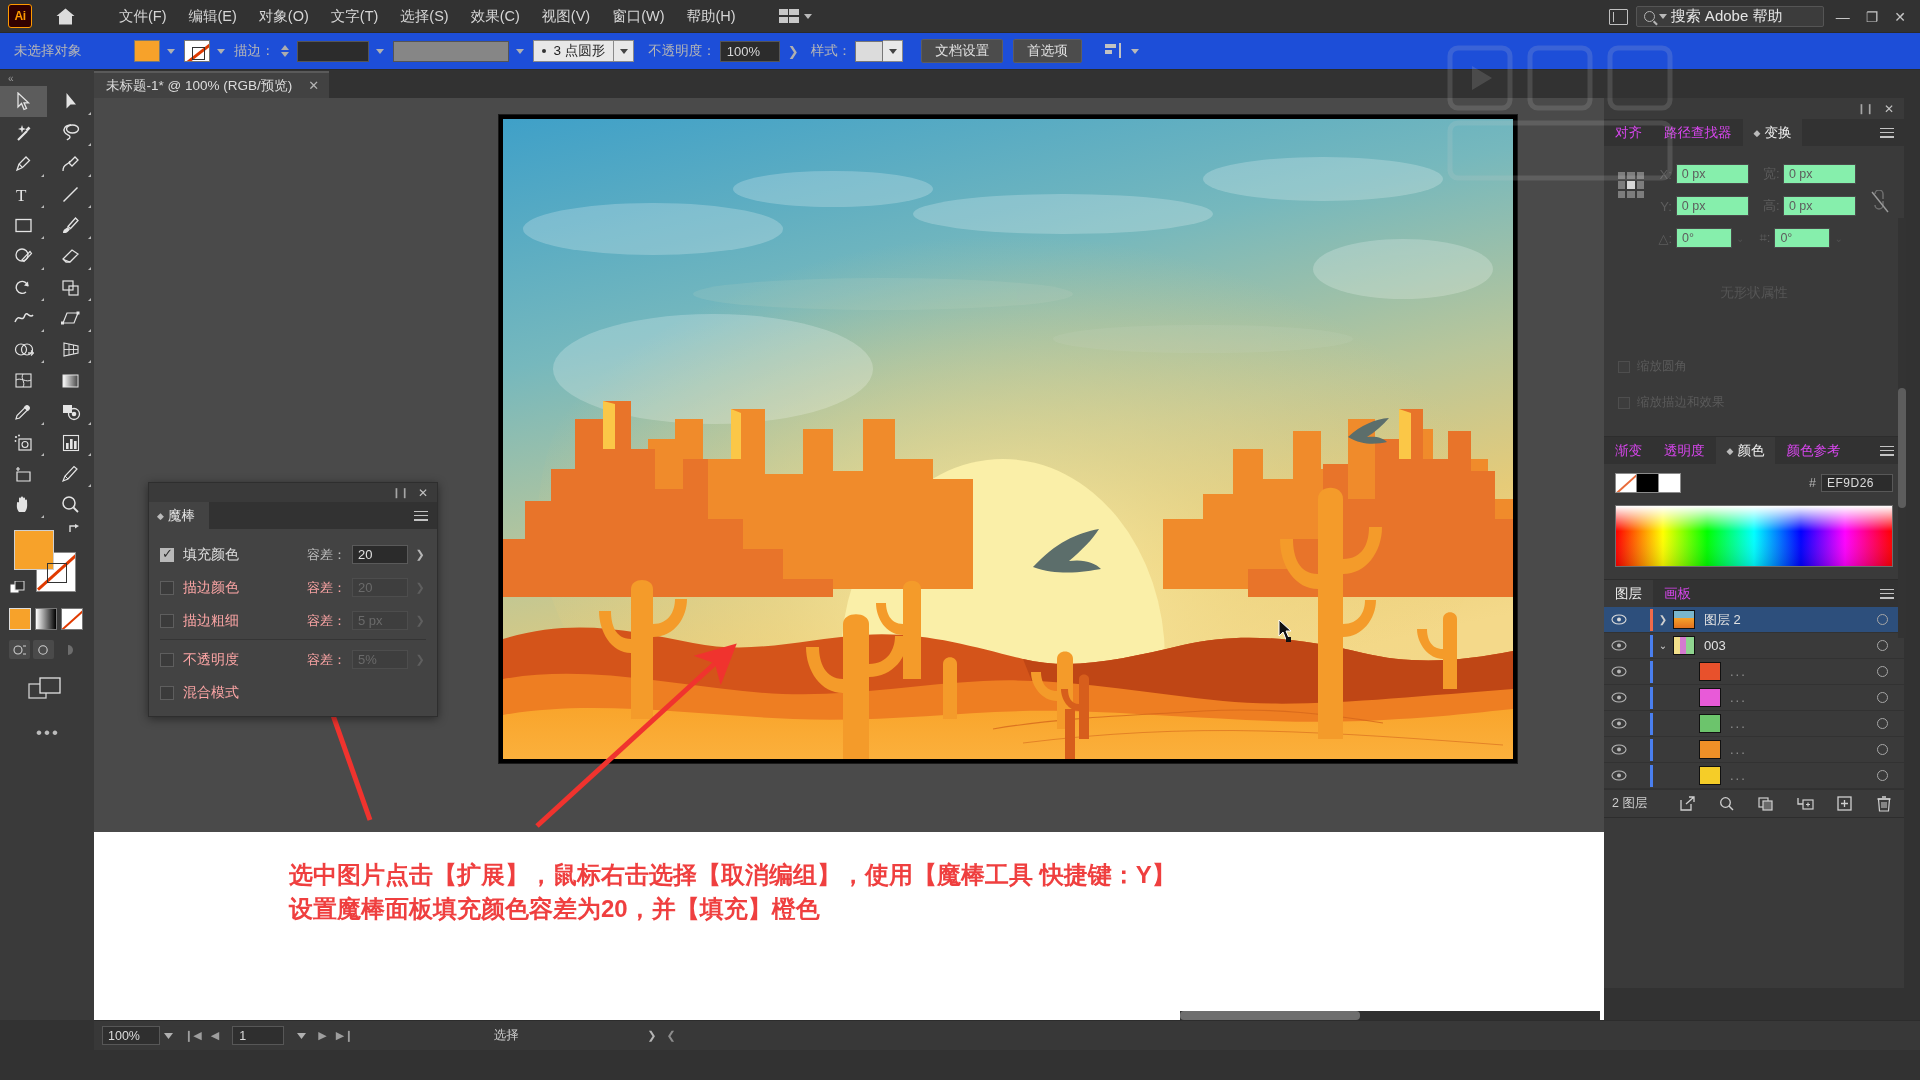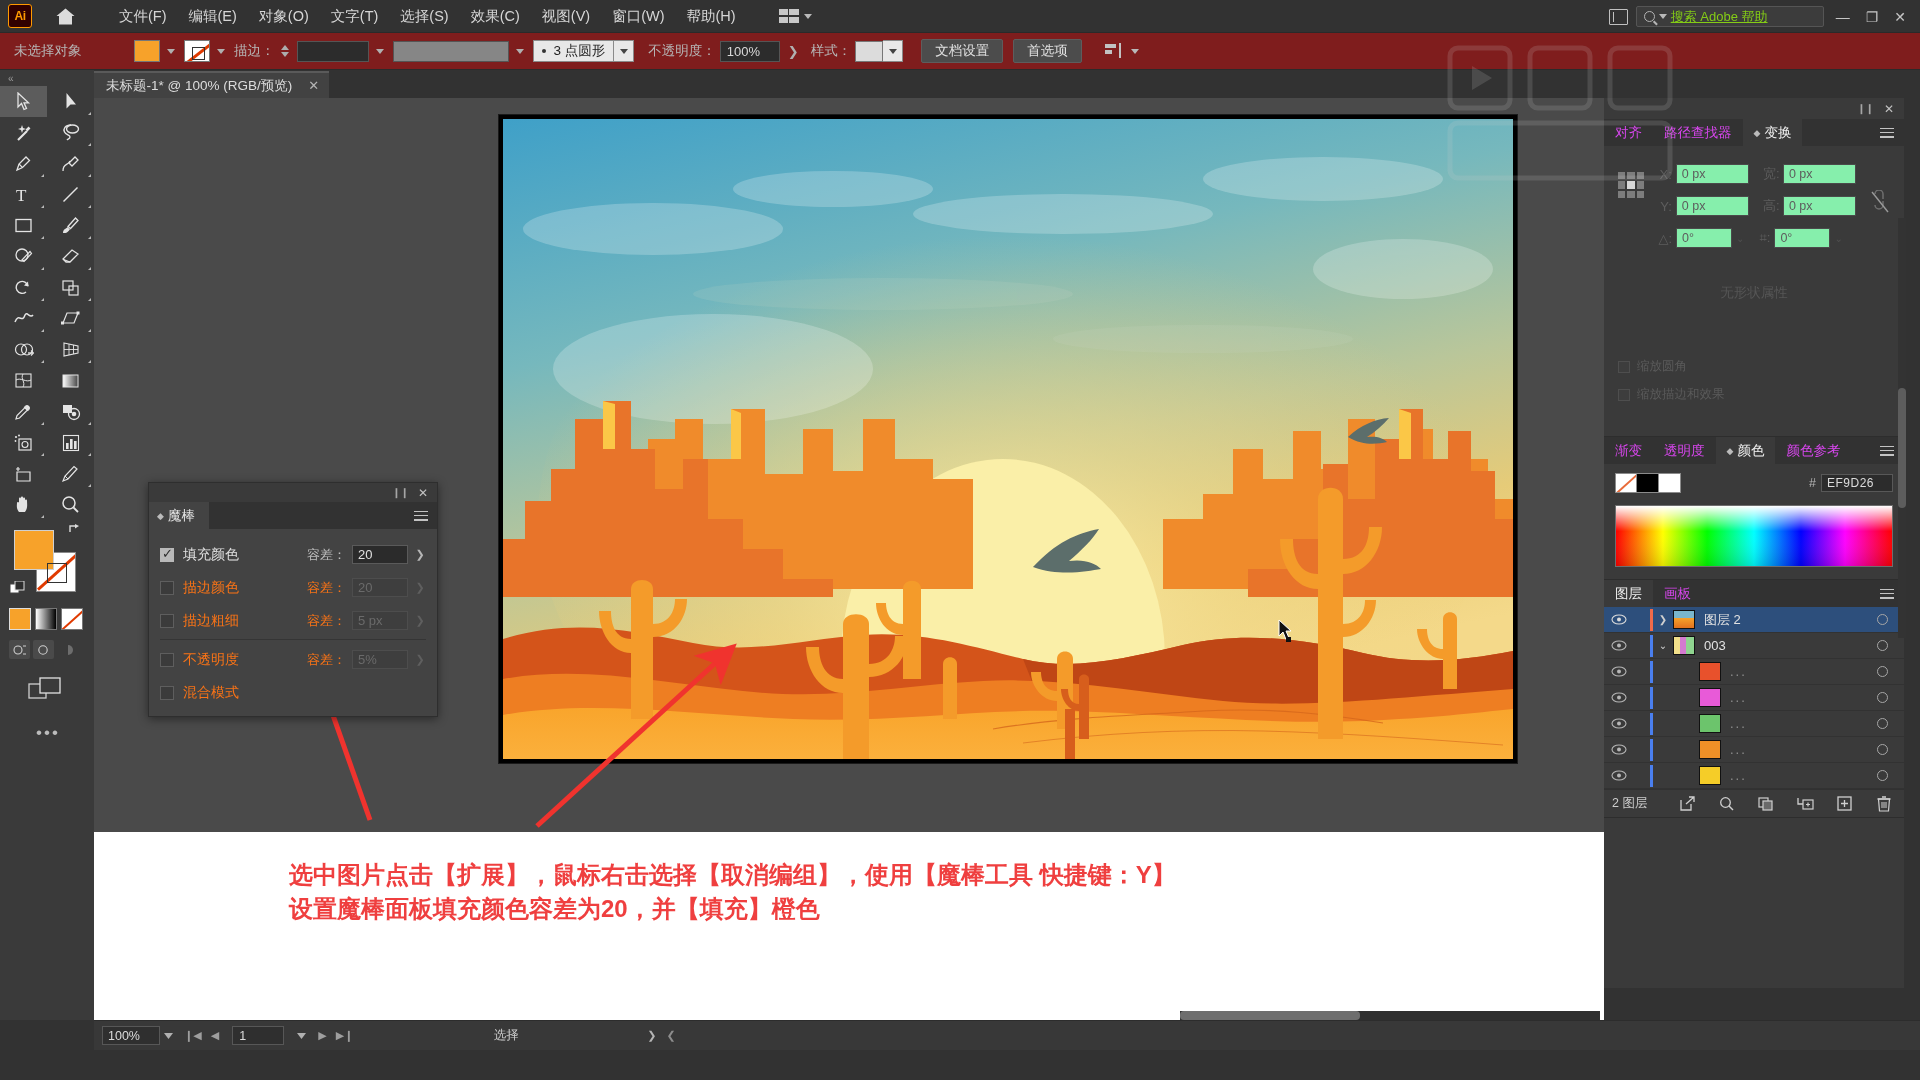--- a/index.html
+++ b/index.html
@@ -43,31 +43,31 @@
     border-right: 4px solid transparent; border-top: 5px solid #b9b9b9; }
   .menubar-right { position: absolute; right: 0; top: 0; height: 33px;
     display: flex; align-items: center; gap: 8px; padding-right: 10px; }
   .panel-toggle-icon { width: 19px; height: 16px; border: 1.6px solid #c0c0c0;
     position: relative; border-radius: 1px; }
   .panel-toggle-icon::after { content:""; position:absolute; left:3px; top:2px;
     width:4px; height:10px; border-left:1.6px solid #c0c0c0; }
   .search-box { display: flex; align-items: center; gap: 4px;
     background: #3c3c3c; border: 1px solid #555; height: 21px;
     padding: 0 7px; border-radius: 2px; min-width: 188px; }
-  .search-box .stxt { font-size: 13px; color: #84cc16; text-decoration: underline; }
+  .search-box .stxt { font-size: 15px; color: #e5e5e5; }
   .mag { width: 11px; height: 11px; border: 1.6px solid #b5b5b5;
     border-radius: 50%; position: relative; flex: none; }
   .mag::after { content:""; position:absolute; right:-4px; bottom:-3px;
     width:5px; height:1.6px; background:#b5b5b5; transform: rotate(45deg); }
   .win-btn { font-size: 14px; color: #c5c5c5; padding: 0 4px; }
 
   
   .controlbar {
     position: absolute; left: 0; top: 33px; width: 1920px; height: 37px;
-    background: #7f1d1d; display: flex; align-items: center;
+    background: #1d4ed8; display: flex; align-items: center;
     border-bottom: 1px solid #2b2b2b; padding-left: 14px; gap: 0;
   }
   .cb-label { font-size: 13.5px; color: #b6b6b6; white-space: nowrap; }
   .sw-box { width: 26px; height: 22px; border: 1px solid #777; }
   .sw-fill { background: #f7a22a; }
   .sw-none { background: #fff; position: relative; overflow:hidden; }
   .sw-none::after { content:""; position:absolute; left:-4px; top:10px;
     width:38px; height:2.5px; background:#e03a00; transform: rotate(-38deg); }
   .sw-none::before { content:""; position:absolute; left:7px; top:6px;
     width:11px; height:11px; border:1px solid #333; z-index:2; }
@@ -192,21 +192,21 @@
   .wp-tabs { height: 27px; background: #323232; display:flex; align-items:stretch; }
   .wp-tab { background:#434343; display:flex; align-items:center; gap:4px;
     padding: 0 14px 0 8px; font-size: 13.5px; color:#e4e4e4; }
   .wp-tabrest { flex:1; background:#323232; display:flex; align-items:center;
     justify-content:flex-end; padding-right:9px; }
   .hamb { width:14px; height:10px; display:flex; flex-direction:column;
     justify-content:space-between; }
   .hamb i { height:1.6px; background:#c3c3c3; display:block; }
   .wp-body { padding: 9px 0 0 0; }
   .wp-row { display:flex; align-items:center; height: 33px; padding: 0 11px; }
-  .wp-row.dim .wp-lab, .wp-row.dim .tol-lab { color: #f97316; }
+  .wp-row.dim .wp-lab, .wp-row.dim .tol-lab { color: #fca5a5; }
   .cbx { width:14px; height:14px; border:1px solid #8d8d8d; background:#2d2d2d;
     margin-right: 9px; flex:none; position:relative; }
   .cbx.on { background:#b9b9b9; border-color:#b9b9b9; }
   .cbx.on::after { content:"✓"; position:absolute; left:1px; top:-3px;
     color:#2c2c2c; font-size:13px; font-weight:bold; }
   .cbx.dim { border-color:#5e5e5e; background:#3b3b3b; }
   .wp-lab { font-size: 14px; color:#e0e0e0; white-space:nowrap; }
   .wp-right { margin-left:auto; display:flex; align-items:center; gap:6px; }
   .tol-lab { font-size: 13px; color:#bfbfbf; }
   .tol-field { width: 56px; height: 19px; background:#2b2b2b; border:1px solid #5a5a5a;
@@ -925,21 +925,21 @@
         <svg class="xf-link" width="20" height="24" viewBox="0 0 20 24">
           <path d="M5 4 A4 4 0 0 1 13 4 L13 9" fill="none" stroke="#6f6f6f" stroke-width="1.5"></path>
           <path d="M5 15 A4 4 0 0 0 13 15 L13 11" fill="none" stroke="#6f6f6f" stroke-width="1.5"></path>
           <path d="M2 2 L18 22" stroke="#9a9a9a" stroke-width="1.4"></path>
         </svg>
         <div class="xf-none">无形状属性</div>
         <div class="xf-chk" style="top:212px">
           <span class="b"></span>
           <span>缩放圆角</span>
         </div>
-        <div class="xf-chk" style="top:240px">
+        <div class="xf-chk" style="top:248px">
           <span class="b"></span>
           <span>缩放描边和效果</span>
         </div>
       </div>
     </div>
 
     <div class="pgroup">
       <div class="pg-tabs">
         <div class="pg-tab">渐变</div>
         <div class="pg-tab">透明度</div>

